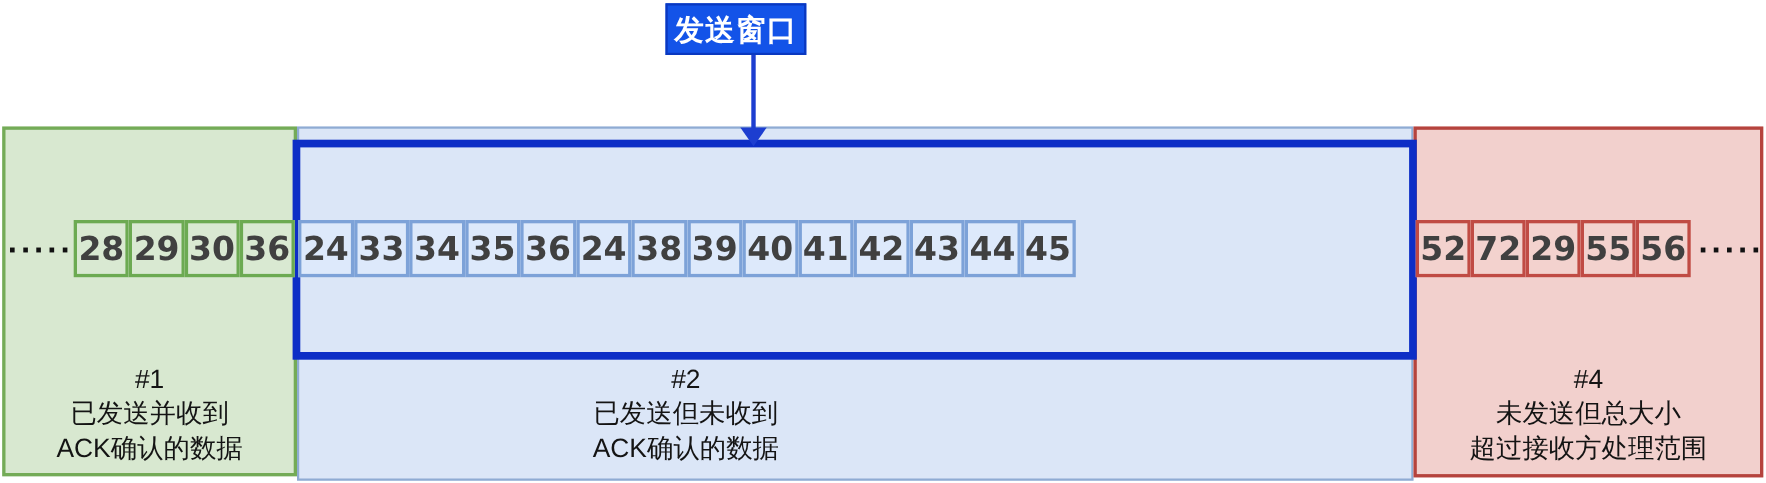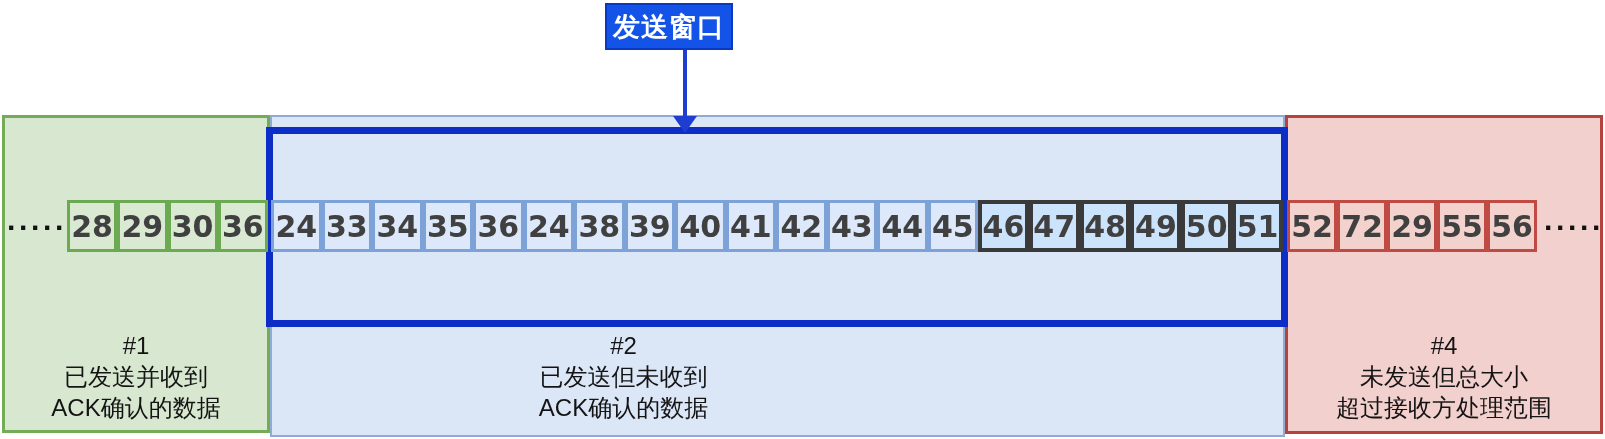--- a/index.html
+++ b/index.html
@@ -93,28 +93,20 @@
       <div class="cell">24</div>
       <div class="cell">38</div>
       <div class="cell">39</div>
       <div class="cell">40</div>
       <div class="cell">41</div>
       <div class="cell">42</div>
       <div class="cell">43</div>
       <div class="cell">44</div>
       <div class="cell">45</div>
     </div>
-  <div class="cellgroup cg-just">
-      <div class="cell">46</div>
-      <div class="cell">47</div>
-      <div class="cell">48</div>
-      <div class="cell">49</div>
-      <div class="cell">50</div>
-      <div class="cell">51</div>
-    </div>
   <div class="cellgroup cg-beyond">
       <div class="cell">52</div>
       <div class="cell">72</div>
       <div class="cell">29</div>
       <div class="cell">55</div>
       <div class="cell">56</div>
     </div>
 
   <span class="dots right">·····</span>
 

